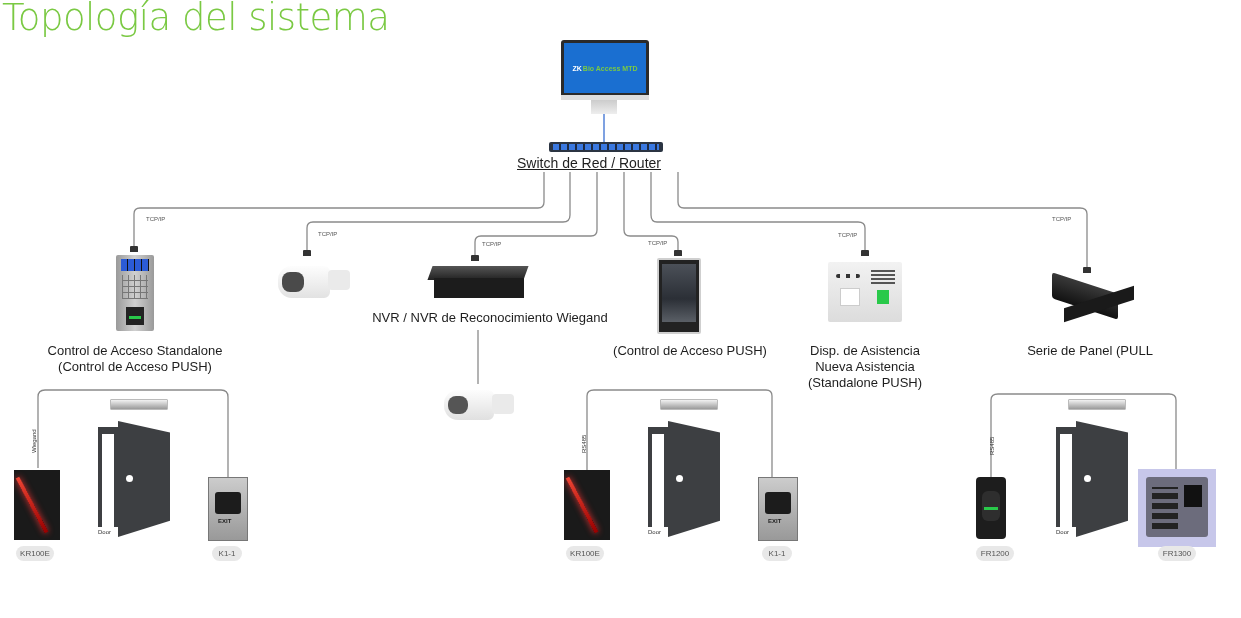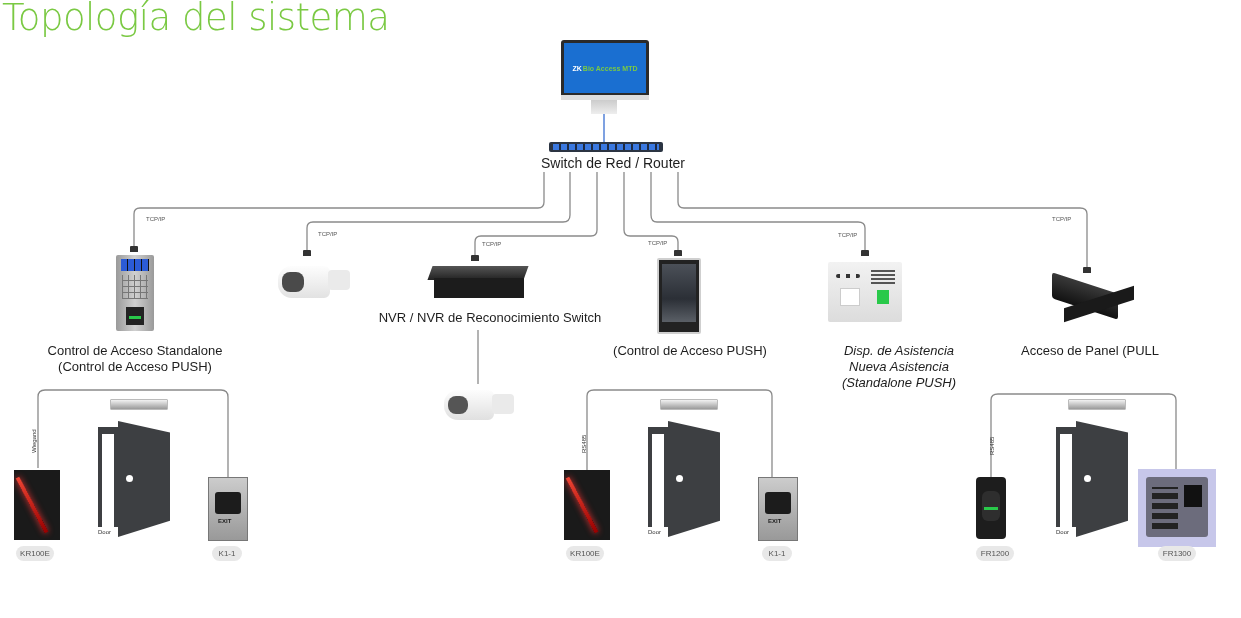--- a/index.html
+++ b/index.html
@@ -51,21 +51,21 @@
     <span style="color:#7ac943;margin-left:1px;">Bio Access</span>
     <span style="color:#7ac943;margin-left:2px;">MTD</span>
   </div>
   <div style="position:absolute;left:0;bottom:0;width:88px;height:5px;background:#ddd;"></div>
 </div>
 <div class="abs" style="left:591px;top:100px;width:26px;height:14px;background:linear-gradient(#ccc,#eee);"></div>
 
 <div class="abs" style="left:549px;top:142px;width:114px;height:10px;background:#2b3442;border-radius:2px;">
   <div style="position:absolute;left:4px;top:2px;width:106px;height:6px;background:repeating-linear-gradient(90deg,#3a78e0 0 6px,#1c2a44 6px 8px);"></div>
 </div>
-<div class="abs label" style="left:528px;top:155px;width:170px;font-size:14px;">Switch de Red / Router</div>
+<div class="abs label" style="left:504px;top:155px;width:170px;font-size:14px;text-decoration:underline;">Switch de Red / Router</div>
 
 <div class="abs small" style="left:146px;top:216px;">TCP/IP</div>
 <div class="abs small" style="left:318px;top:231px;">TCP/IP</div>
 <div class="abs small" style="left:482px;top:241px;">TCP/IP</div>
 <div class="abs small" style="left:648px;top:240px;">TCP/IP</div>
 <div class="abs small" style="left:838px;top:232px;">TCP/IP</div>
 <div class="abs small" style="left:1052px;top:216px;">TCP/IP</div>
 
 <div class="abs connector" style="left:130px;top:246px;"></div>
 <div class="abs connector" style="left:303px;top:250px;"></div>
@@ -89,52 +89,52 @@
 <div class="abs" style="left:278px;top:264px;width:74px;height:36px;">
   <div style="position:absolute;left:0;top:2px;width:52px;height:32px;background:linear-gradient(#fdfdfd,#e2e2e2);border-radius:14px 6px 6px 14px;"></div>
   <div style="position:absolute;left:4px;top:8px;width:22px;height:20px;background:#4a4a4a;border-radius:8px;"></div>
   <div style="position:absolute;left:50px;top:6px;width:22px;height:20px;background:#eaeaea;border-radius:4px;"></div>
 </div>
 
 <div class="abs" style="left:430px;top:266px;width:96px;height:34px;">
   <div style="position:absolute;left:0;top:0;width:96px;height:14px;background:linear-gradient(#555,#222);transform:skewX(-20deg);"></div>
   <div style="position:absolute;left:4px;top:12px;width:90px;height:20px;background:#1c1c1c;"></div>
 </div>
-<div class="abs label" style="left:370px;top:310px;width:240px;">NVR / NVR de Reconocimiento Switch</div>
+<div class="abs label" style="left:370px;top:310px;width:240px;">NVR / NVR de Reconocimiento Wiegand</div>
 
 <div class="abs" style="left:444px;top:388px;width:72px;height:34px;">
   <div style="position:absolute;left:0;top:2px;width:50px;height:30px;background:linear-gradient(#fdfdfd,#e0e0e0);border-radius:14px 6px 6px 14px;"></div>
   <div style="position:absolute;left:4px;top:8px;width:20px;height:18px;background:#555;border-radius:8px;"></div>
   <div style="position:absolute;left:48px;top:6px;width:22px;height:20px;background:#eaeaea;border-radius:4px;"></div>
 </div>
 
 <div class="abs" style="left:657px;top:258px;width:40px;height:72px;background:#222;border:2px solid #cfcfcf;border-radius:2px;">
   <div style="position:absolute;left:3px;top:4px;width:34px;height:58px;background:linear-gradient(#4b5058,#2b2f36 60%,#5a5f66);"></div>
 </div>
 <div class="abs label" style="left:560px;top:343px;width:260px;">
   <div>(Control de Acceso PUSH)</div>
 </div>
 
 <div class="abs" style="left:828px;top:262px;width:74px;height:60px;background:linear-gradient(#f2f2f2,#dcdcdc);border-radius:2px;">
   <div style="position:absolute;left:8px;top:12px;width:24px;height:4px;background:repeating-linear-gradient(90deg,#333 0 4px,transparent 4px 10px);border-radius:2px;"></div>
   <div style="position:absolute;left:43px;top:6px;width:24px;height:16px;background:repeating-linear-gradient(0deg,#555 0 2px,transparent 2px 4px);"></div>
   <div style="position:absolute;left:12px;top:26px;width:18px;height:16px;background:#fff;border:1px solid #ccc;"></div>
   <div style="position:absolute;left:49px;top:28px;width:12px;height:14px;background:#29c94a;"></div>
 </div>
-<div class="abs label" style="left:824px;top:343px;width:150px;font-style:italic;">
+<div class="abs label" style="left:790px;top:343px;width:150px;">
   <div>Disp. de Asistencia</div>
   <div>Nueva Asistencia</div>
   <div>(Standalone PUSH)</div>
 </div>
 
 <div class="abs" style="left:1046px;top:279px;width:90px;height:44px;">
   <div style="position:absolute;left:6px;top:4px;width:66px;height:26px;background:linear-gradient(#3a3a3a,#111);transform:skewY(18deg);border-radius:3px;"></div>
   <div style="position:absolute;left:18px;top:18px;width:70px;height:14px;background:#1a1a1a;transform:skewY(-18deg);"></div>
 </div>
-<div class="abs label" style="left:1010px;top:343px;width:160px;">Acceso de Panel (PULL</div>
+<div class="abs label" style="left:1010px;top:343px;width:160px;">Serie de Panel (PULL</div>
 
 <div id="groups">
     <div style="position: absolute; left: 0px; top: 385px; width: 260px; height: 185px;">
       <div class="vtext" style="position:absolute;left:31px;top:68px;">Wiegand</div>
       <div style="position:absolute;left:110px;top:14px;width:56px;height:9px;background:linear-gradient(#f2f2f2,#9a9a9a);border:1px solid #bbb;border-radius:1px;"></div>
       <div style="position:absolute;left:98px;top:42px;width:22px;height:100px;background:#3d3f42;">
         <div style="position:absolute;left:4px;top:7px;width:12px;height:93px;background:#fff;"></div>
       </div>
       <div style="position:absolute;left:118px;top:36px;width:52px;height:116px;background:#3d3f42;clip-path:polygon(0 0,100% 10%,100% 86%,0 100%);">
         <div style="position:absolute;left:8px;top:54px;width:7px;height:7px;background:#fff;border-radius:50%;"></div>

